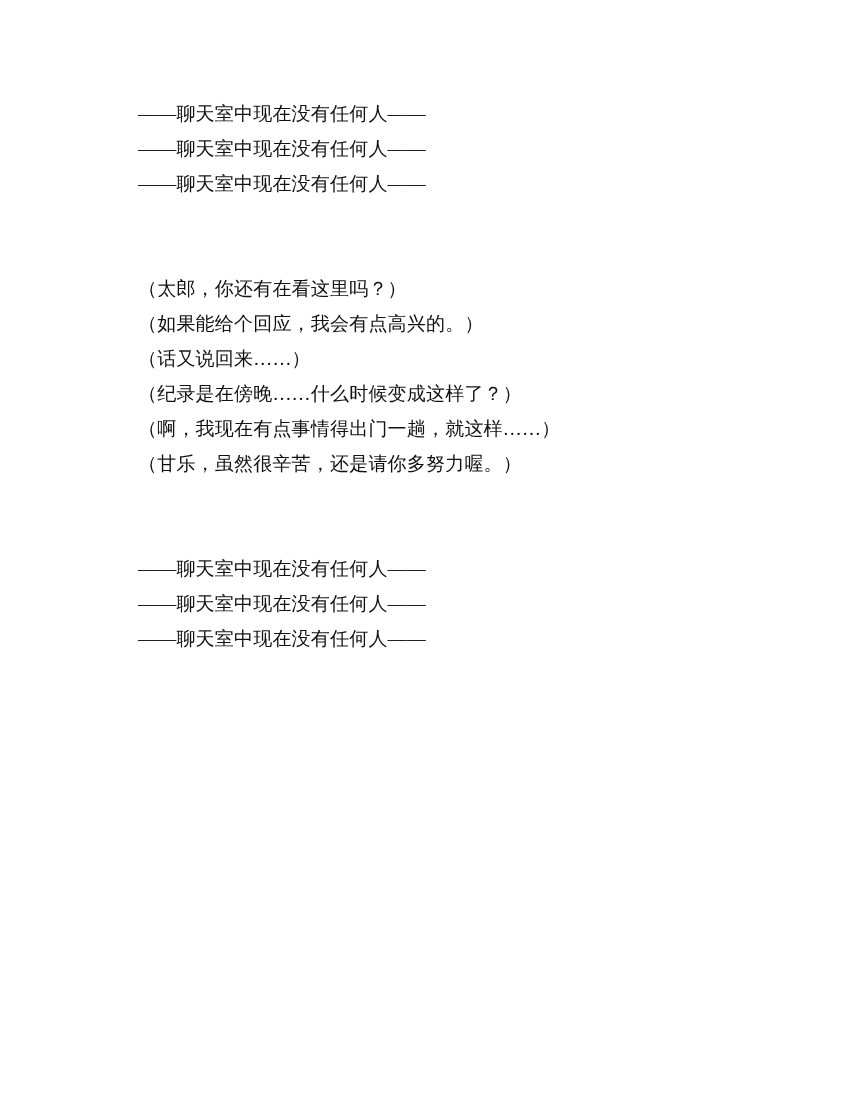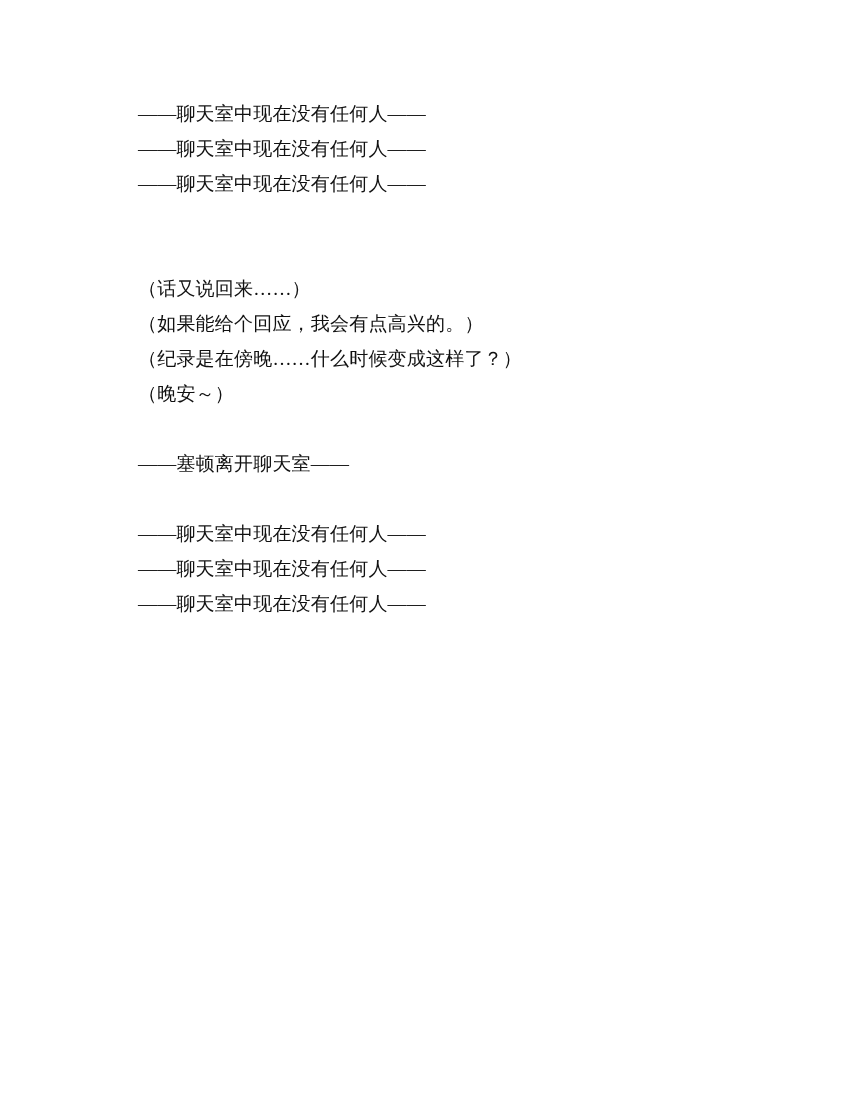--- a/index.html
+++ b/index.html
@@ -41,29 +41,28 @@
 <div class="page">
   <div class="doc-body" id="doc-body">
       <div>
         <div class="line">——聊天室中现在没有任何人——</div>
         <div class="line">——聊天室中现在没有任何人——</div>
         <div class="line">——聊天室中现在没有任何人——</div>
       </div>
       <div class="spacer"></div>
       <div class="spacer"></div>
       <div>
+        <div class="line">（太郎，你还有在看这里吗？）</div>
+        <div class="line">（如果能给个回应，我会有点高兴的。）</div>
         <div class="line">（话又说回来……）</div>
-        <div class="line">（如果能给个回应，我会有点高兴的。）</div>
         <div class="line">（纪录是在傍晚……什么时候变成这样了？）</div>
-        <div class="line">（晚安～）</div>
+        <div class="line">（啊，我现在有点事情得出门一趟，就这样……）</div>
+        <div class="line">（甘乐，虽然很辛苦，还是请你多努力喔。）</div>
       </div>
       <div class="spacer"></div>
-      <div>
-        <div class="line">——塞顿离开聊天室——</div>
-      </div>
       <div class="spacer"></div>
       <div>
         <div class="line">——聊天室中现在没有任何人——</div>
         <div class="line">——聊天室中现在没有任何人——</div>
         <div class="line">——聊天室中现在没有任何人——</div>
       </div>
     </div>
 </div>
 
 </body></html>

